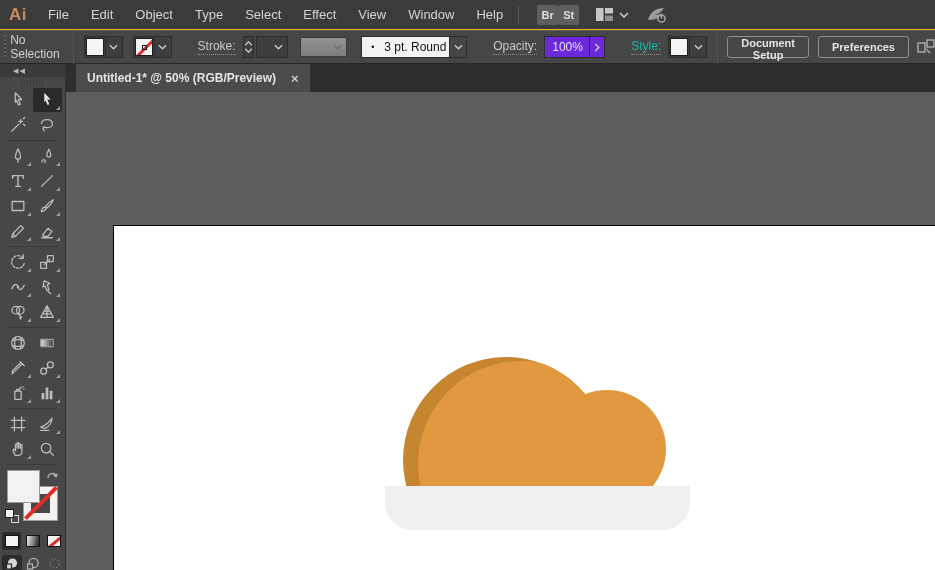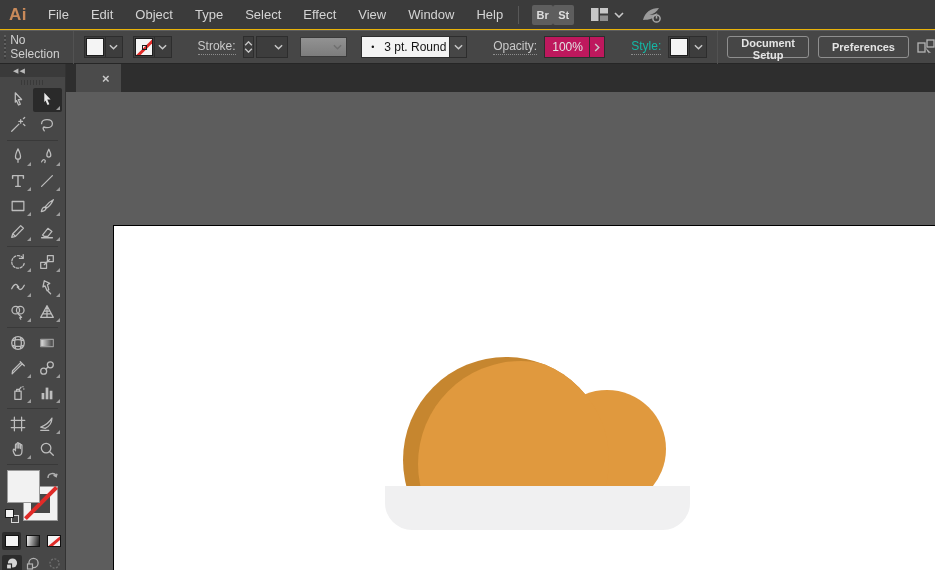--- a/index.html
+++ b/index.html
@@ -37,21 +37,21 @@
              display:flex; flex-direction:column; align-items:center; justify-content:center; gap:2px; }
   .dropfield { width:72px; height:22px; background:#3d3d3d; border:1px solid #2d2d2d; margin-left:2px;
                display:flex; align-items:center; justify-content:flex-end; }
   .dropfield .chevbox { border-left:none; }
   .profilefield { width:104px; height:20px; margin-left:12px; border:1px solid #3a3a3a;
                   background:linear-gradient(#929292,#7d7d7d); display:flex; align-items:center; justify-content:flex-end; }
   .brushcombo { display:flex; align-items:center; margin-left:14px; border:1px solid #2d2d2d; height:22px; }
   .brushfield { width:87px; height:20px; background:#f3f3f3; color:#141414; font-size:12px;
                 display:flex; align-items:center; }
   .brushfield .dot { font-size:9px; margin:0 10px 0 9px; }
-  .opfield { display:flex; align-items:center; margin-left:7px; border:1px solid #2d2d2d; height:22px; background:#be185d; }
+  .opfield { display:flex; align-items:center; margin-left:7px; border:1px solid #2d2d2d; height:22px; background:#6d28d9; }
   .opfield .val { width:44px; color:#e3e3e3; font-size:12px; padding-left:7px; }
   .rightchev { width:15px; height:20px; display:flex; align-items:center; justify-content:center; border-left:1px solid #2d2d2d; }
   .cb-btn { height:22px; border:1px solid #8f8f8f; border-radius:3px; background:#464646; color:#e4e4e4;
             font-size:11px; font-weight:bold; padding:0 13px; margin-left:9px; font-family:"Liberation Sans",sans-serif; }
   .dockicon { margin-left:8px; display:flex; align-items:center; }
 
   
   .tabstrip { position:absolute; left:66px; top:64px; right:0; height:28px; background:#2e2e2e; }
   .doc-tab { position:absolute; left:10px; top:0; height:28px; background:#4b4b4b; display:flex;
              align-items:center; padding:0 11px; }
@@ -111,21 +111,21 @@
     <span class="menu-item">File</span>
     <span class="menu-item">Edit</span>
     <span class="menu-item">Object</span>
     <span class="menu-item">Type</span>
     <span class="menu-item">Select</span>
     <span class="menu-item">Effect</span>
     <span class="menu-item">View</span>
     <span class="menu-item">Window</span>
     <span class="menu-item">Help</span>
     <span class="mb-sep"></span>
-    <span class="sq-btn" style="margin-left:13px">Br</span>
+    <span class="sq-btn" style="margin-left:18px">Br</span>
     <span class="sq-btn" style="">St</span>
     <span class="mb-icon" style="margin-left:17px">
       <svg width="17" height="13" viewBox="0 0 17 13">
         <rect x="0" y="0" width="7.5" height="13" fill="#c7c7c7"></rect>
         <rect x="9" y="0" width="8" height="5.5" fill="#c7c7c7"></rect>
         <rect x="9" y="7.5" width="8" height="5.5" fill="#8f8f8f"></rect>
       </svg>
       <svg class="chev" style="margin-left:6px" width="10" height="6" viewBox="0 0 10 6">
           <path d="M1 1 L5 5 L9 1" fill="none" stroke="#c9c9c9" stroke-width="1.6"></path>
         </svg>
@@ -227,20 +227,21 @@
       <svg width="18" height="16" viewBox="0 0 18 16">
         <rect x="1" y="4" width="7" height="9" fill="none" stroke="#b5b5b5" stroke-width="1.3"></rect>
         <rect x="10" y="1" width="7" height="7" fill="none" stroke="#b5b5b5" stroke-width="1.3"></rect>
         <path d="M8 8 L14 14 L11.2 13.6 L12.4 16 Z" fill="#b5b5b5" stroke="none"></path>
       </svg>
     </div>
   </div>
 
   <div class="tabstrip">
     <div class="doc-tab">
+      <span class="title">Untitled-1* @ 50% (RGB/Preview)</span>
       <span class="close">×</span>
     </div>
   </div>
 
   <div class="toolbar">
     <div class="tb-header">◀◀</div>
     <div class="tb-grip">
         <i></i>
       </div>
 

